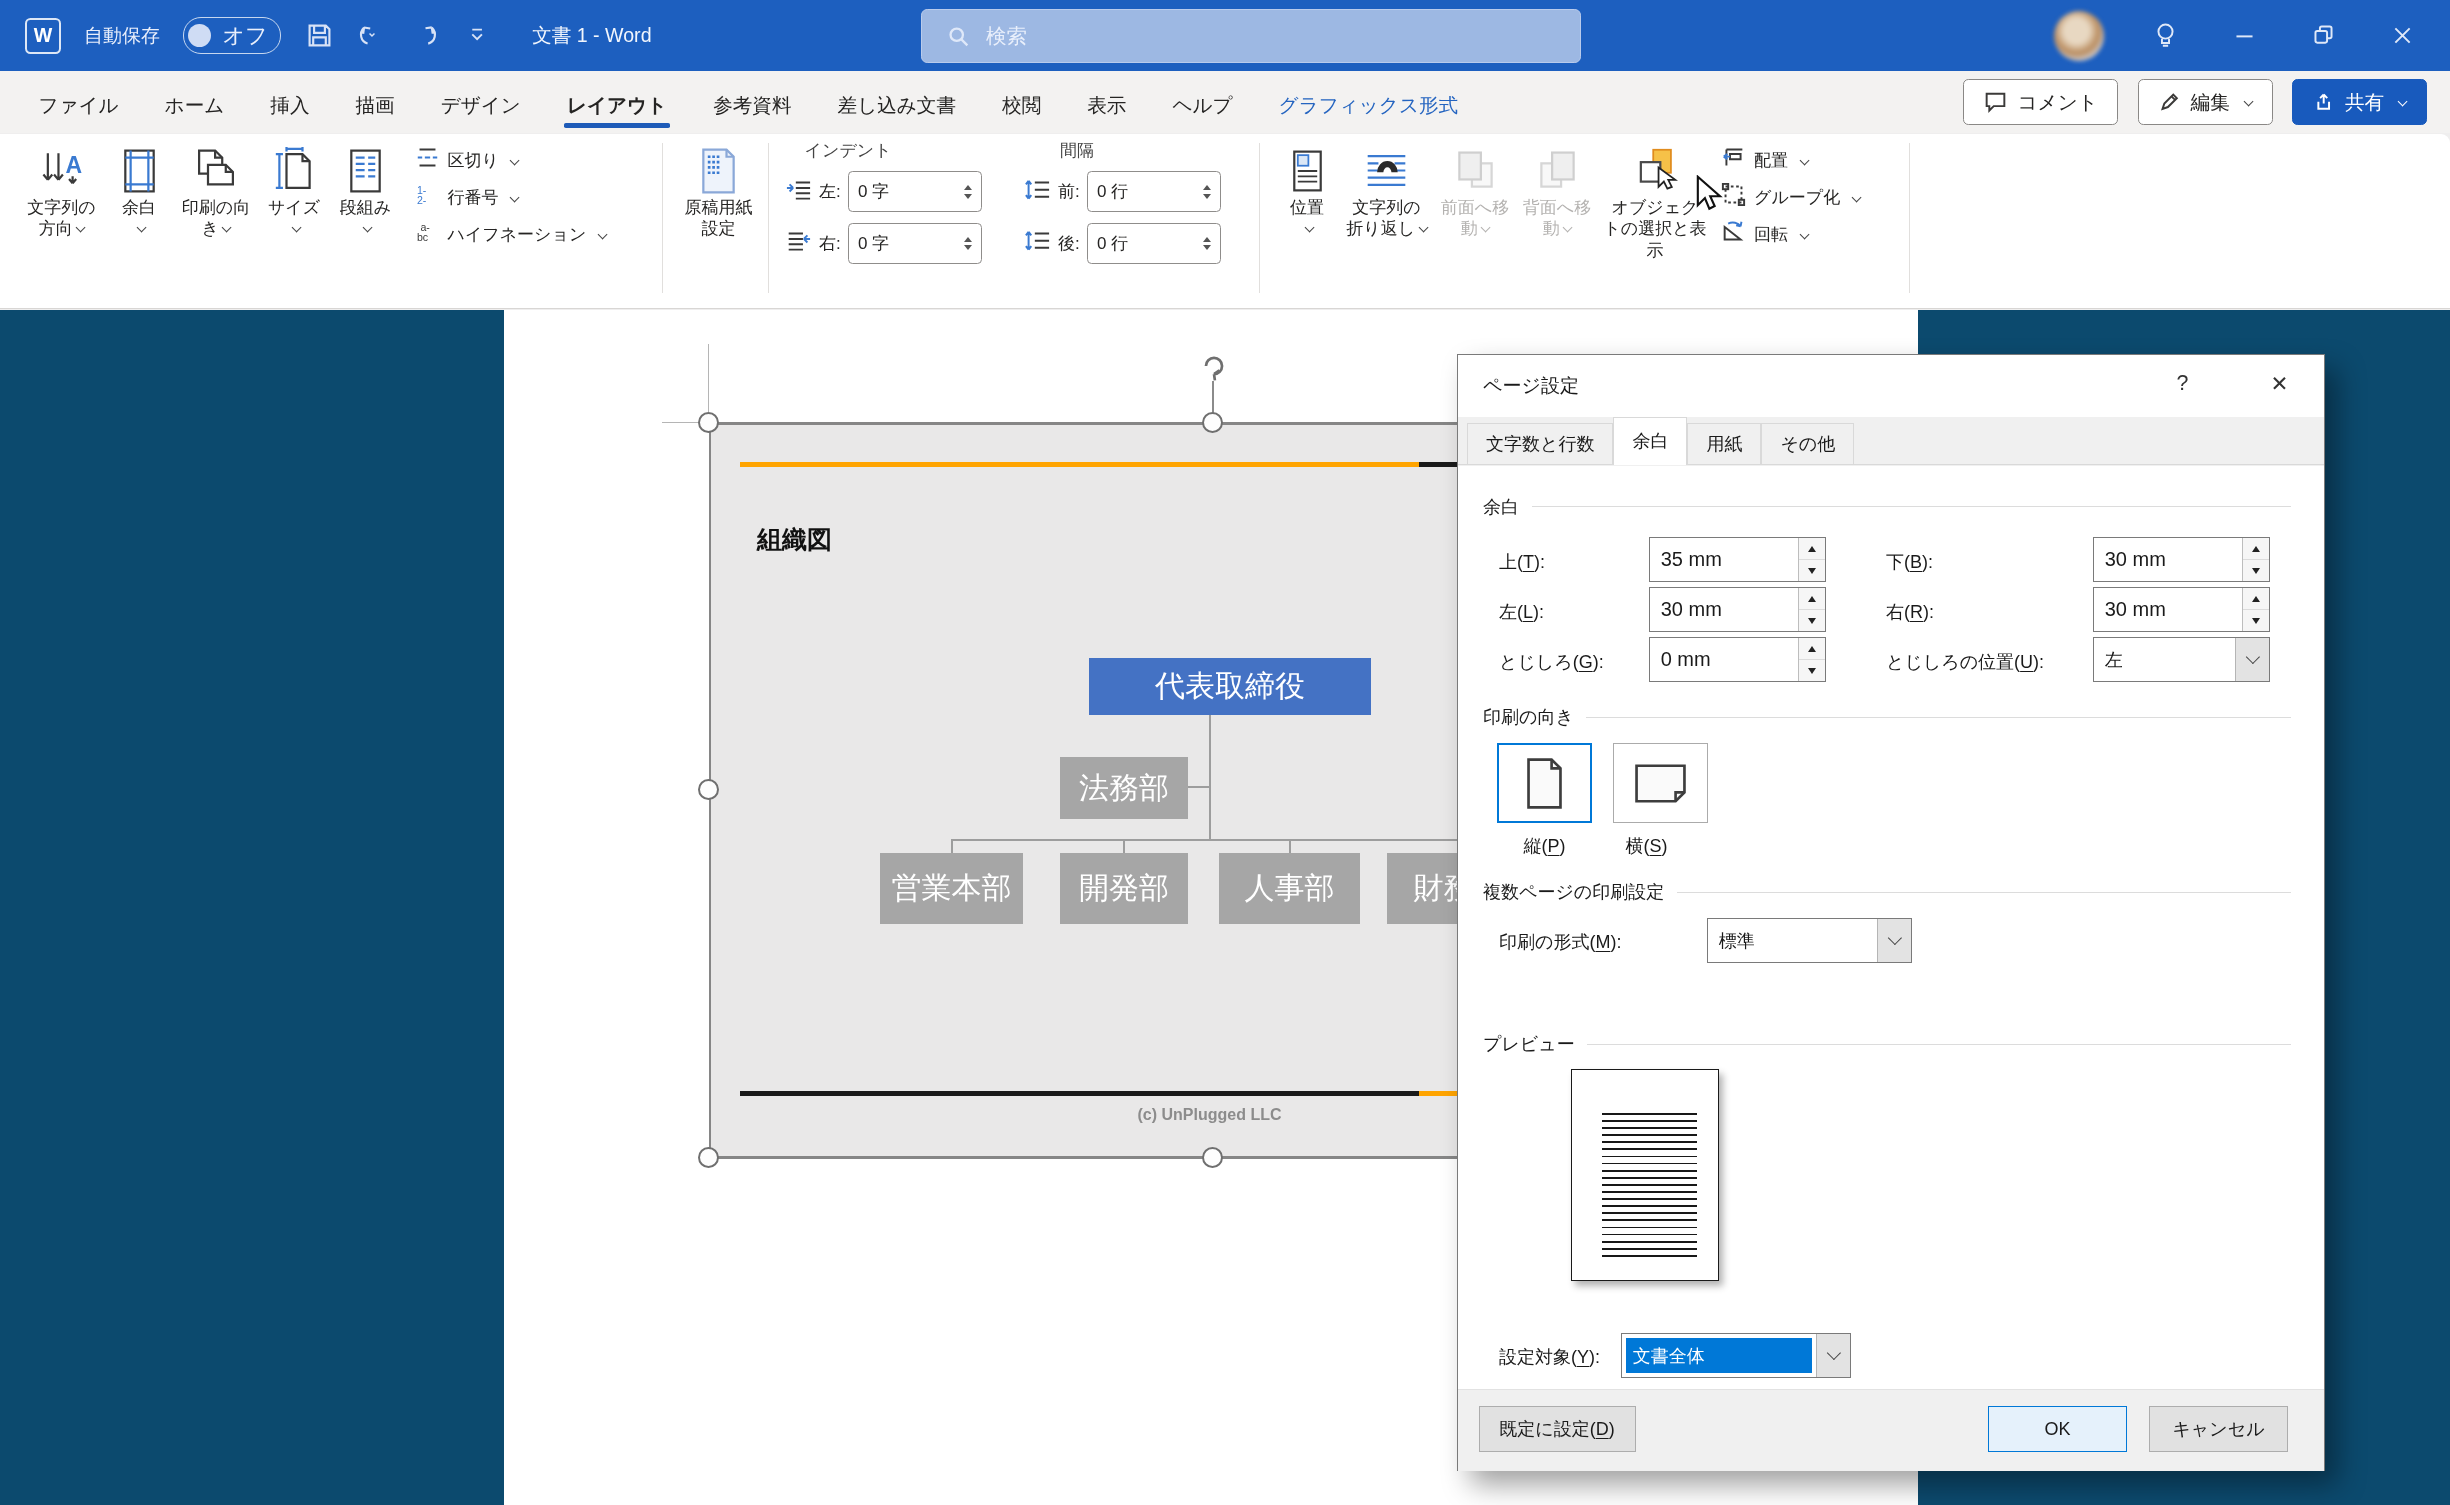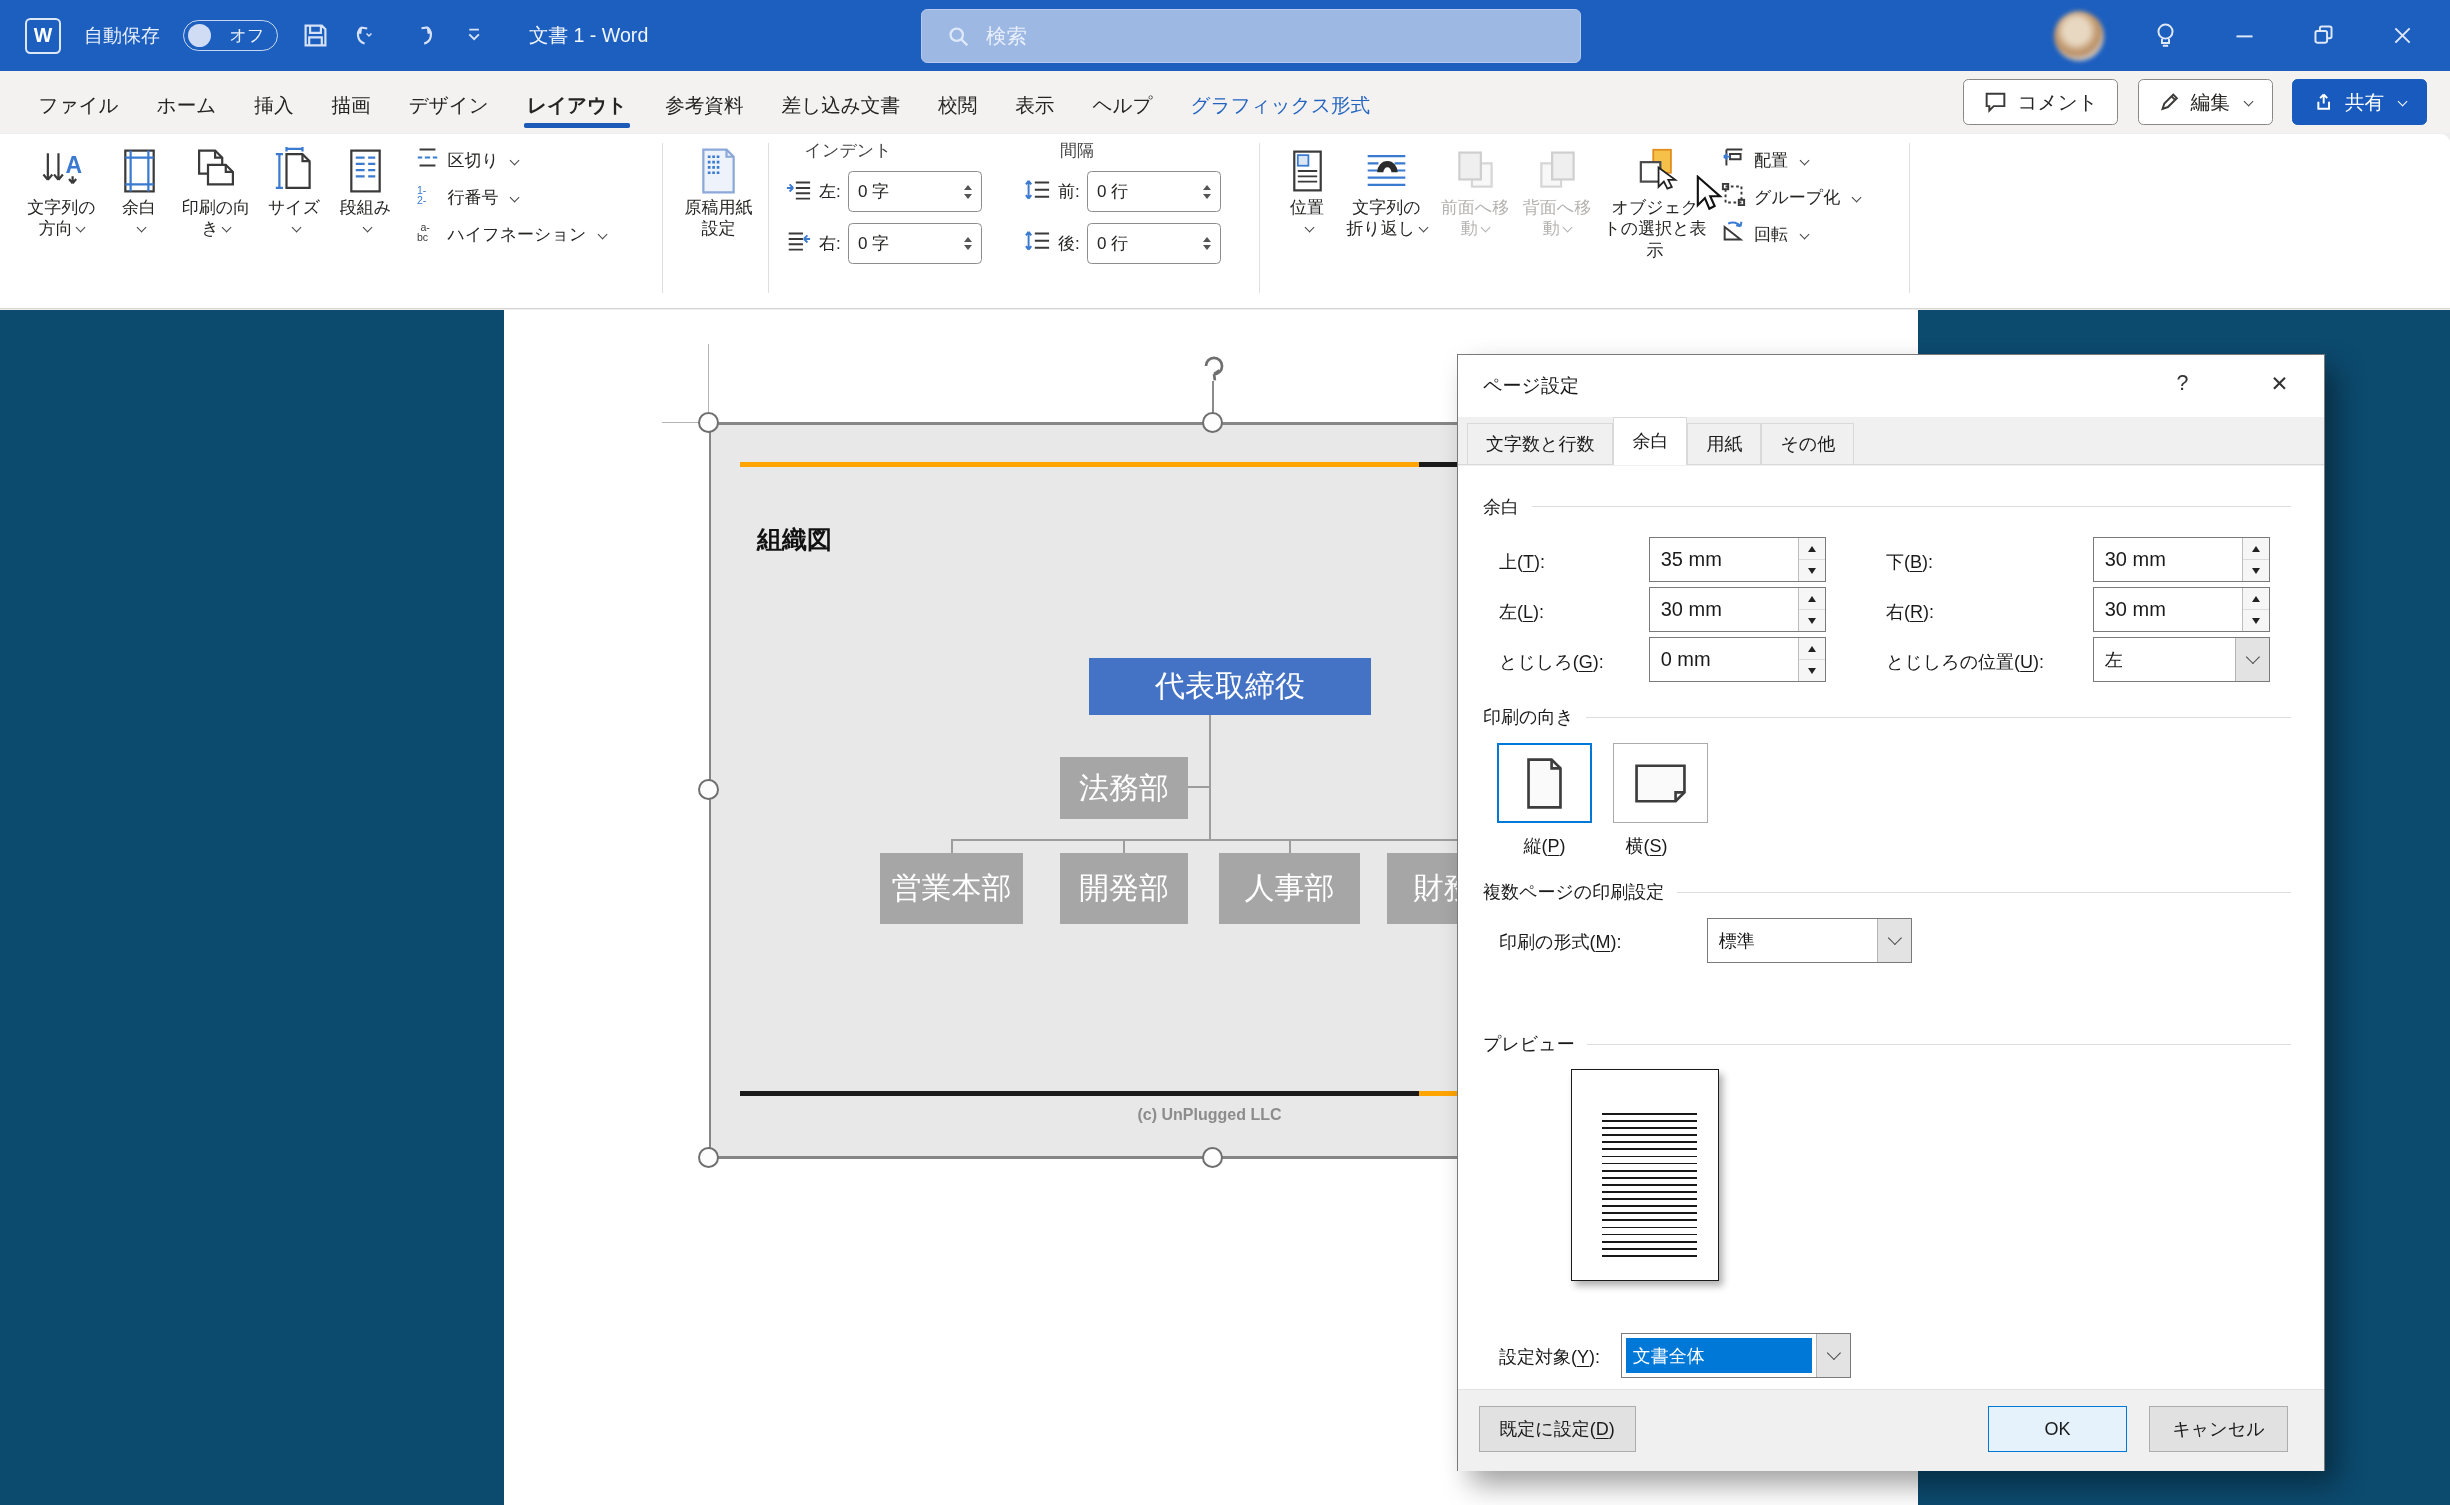--- a/index.html
+++ b/index.html
@@ -5,35 +5,35 @@
   * { margin:0; padding:0; box-sizing:border-box; }
   html,body { background:#cfcfcf; }
   body { font-family:"Liberation Sans","DejaVu Sans",sans-serif; }
   .screen { position:relative; width:2450px; height:1506px; overflow:hidden; background:#efeeee; }
 
   
   .titlebar { position:absolute; left:0; top:0; width:2450px; height:71px; background:#1d5fbf; display:flex; align-items:center; color:#ffffff; }
   .tb-left { display:flex; align-items:center; gap:23px; padding-left:25px; }
   .word-logo { width:36px; height:36px; border:2.2px solid rgba(255,255,255,.85); border-radius:5.4px; display:flex; align-items:center; justify-content:center; font-size:19.6px; font-weight:bold; color:#ffffff; }
   .autosave { display:flex; align-items:center; gap:10.7px; font-size:19px; color:#e8eefb; }
-  .toggle-pill { display:flex; align-items:center; gap:19px; border:1.8px solid rgba(255,255,255,.75); border-radius:18px; padding:2.7px 12.5px 2.7px 3.6px; font-size:17px; color:#eaf0fc; }
+  .toggle-pill { display:flex; align-items:center; gap:12px; border:1.8px solid rgba(255,255,255,.75); border-radius:18px; padding:2.7px 12.5px 2.7px 3.6px; font-size:22px; color:#eaf0fc; }
   .toggle-knob { width:23px; height:23px; border-radius:50%; background:#cfdcf4; }
   .tb-icon { width:30px; height:30px; display:flex; align-items:center; justify-content:center; opacity:.92; }
   .tb-icon svg { stroke:#e8eefb; fill:none; stroke-width:2.4; }
   .doc-title { font-size:19.6px; color:#f2f6fd; margin-left:16px; white-space:nowrap; }
   .searchbox { position:absolute; left:921px; top:9px; width:660px; height:54px; background:#9db8e3; border:0.9px solid #b9cbec; border-radius:6.2px; display:flex; align-items:center; gap:16px; padding-left:25px; font-size:20.5px; color:#e9effb; }
   .searchbox svg { stroke:#dfe8f9; fill:none; stroke-width:2.6; }
   .tb-right { position:absolute; right:0; top:0; height:71px; display:flex; align-items:center; gap:43px; padding-right:30px; }
   .avatar { width:50px; height:50px; border-radius:50%; background:radial-gradient(circle at 45% 40%, #e8d8c2 0 30%, #b98c5f 55%, #d8e2f2 80%); filter:blur(2.2px); }
   .win-btn { width:36px; height:36px; display:flex; align-items:center; justify-content:center; }
   .win-btn svg { stroke:#dfe8f8; fill:none; stroke-width:2.2; }
 
   
   .tabrow { position:absolute; left:0; top:71px; width:2450px; height:62px; background:#f3f2f1; display:flex; align-items:center; }
-  .tabs { display:flex; align-items:flex-end; height:62px; padding-left:21.4px; gap:4px; }
+  .tabs { display:flex; align-items:flex-end; height:62px; padding-left:21.4px; gap:12px; }
   .rtab { font-size:19.6px; color:#252423; padding:16px 17px 14.3px 17px; position:relative; white-space:nowrap; }
   .rtab.active { font-weight:bold; }
   .rtab.active::after { content:""; position:absolute; left:14.3px; right:14.3px; bottom:5.4px; height:4.5px; background:#1e5bb8; border-radius:1.8px; }
   .rtab.contextual { color:#2464c0; }
   .tabrow-actions { position:absolute; right:23px; top:8px; display:flex; gap:19.6px; }
   .act-btn { height:46px; display:flex; align-items:center; gap:10.7px; border:0.9px solid #8a8886; border-radius:5.4px; background:#ffffff; padding:0 19.6px; font-size:19.6px; color:#252423; }
   .act-btn svg { stroke:#3b3a39; fill:none; stroke-width:2.2; }
   .act-btn.primary { background:#185abd; border-color:#185abd; color:#fff; }
   .act-btn.primary svg { stroke:#ffffff; }
 

